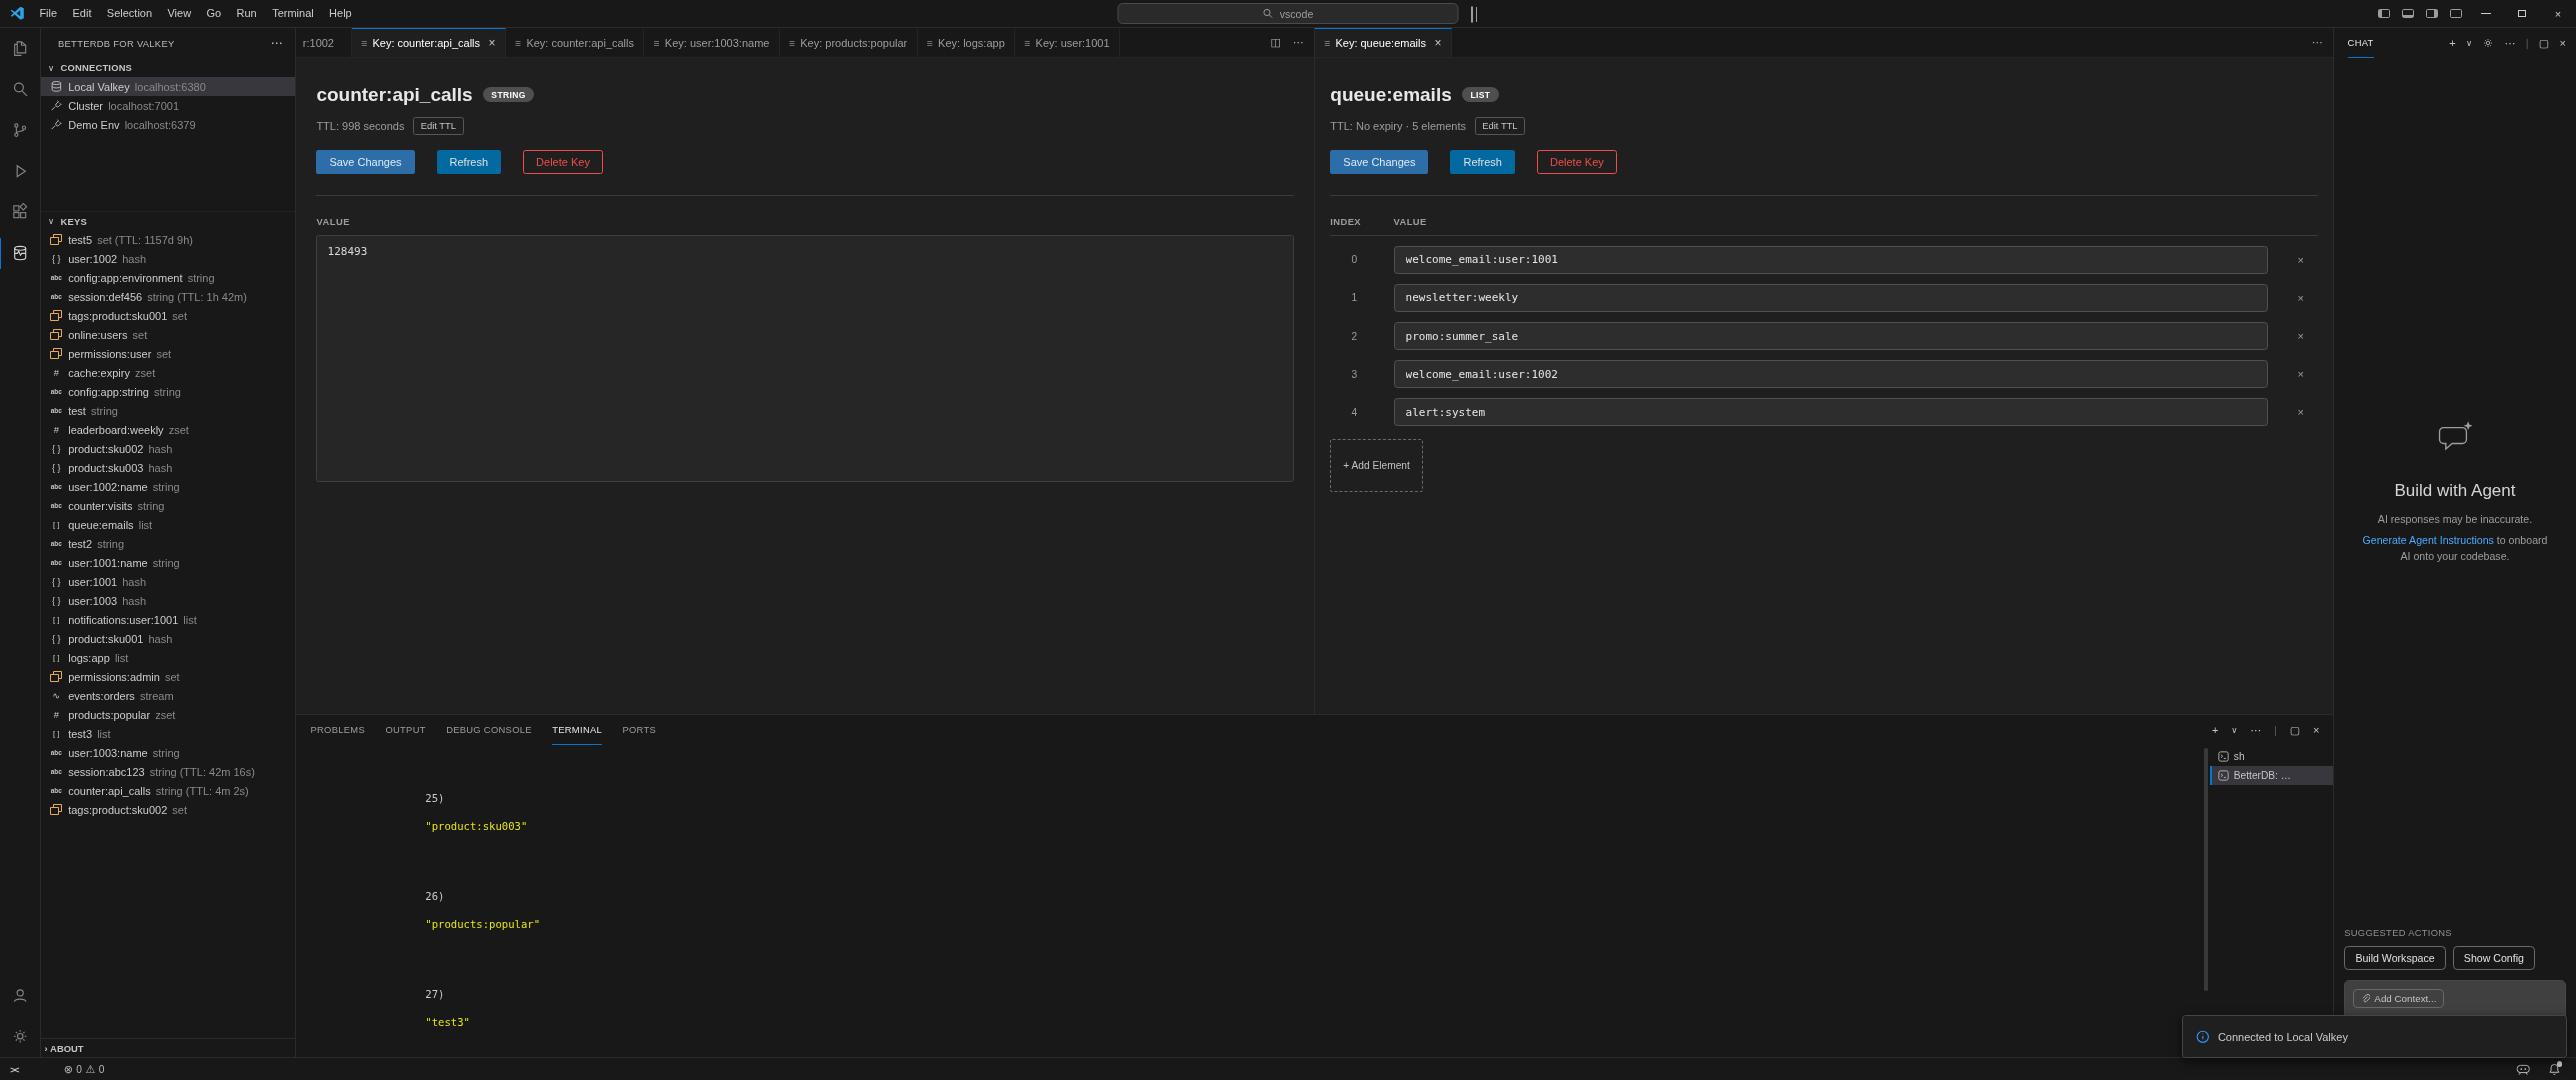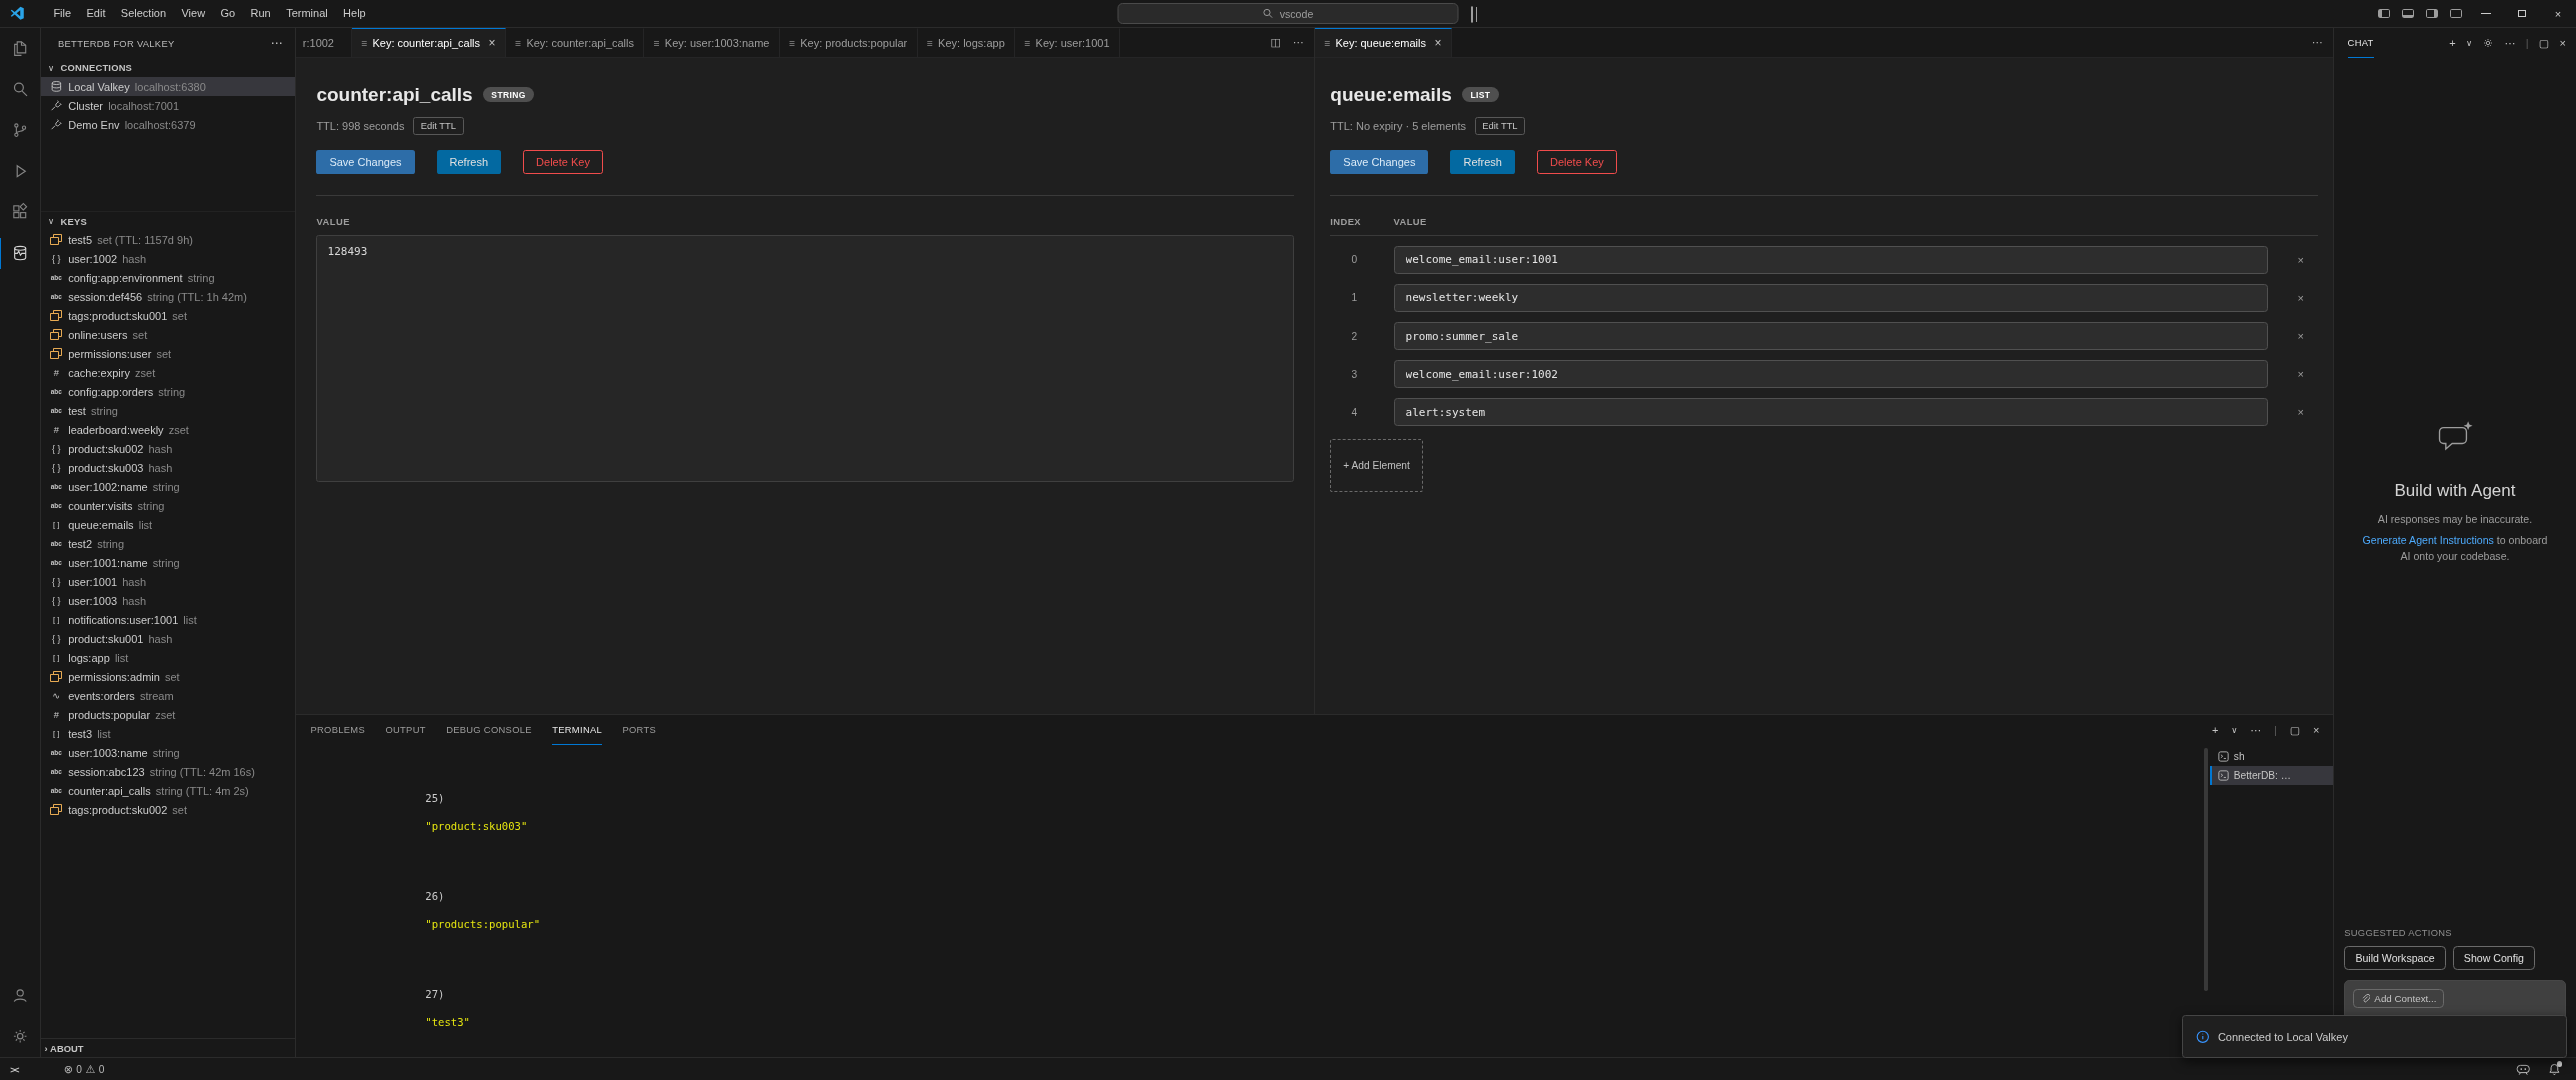--- a/index.html
+++ b/index.html
@@ -3,21 +3,21 @@
 <meta charset="utf-8">
 <style>
   *{margin:0;padding:0;box-sizing:border-box}
   html,body{width:2576px;height:1081px;overflow:hidden}
   body{background:#1f1f1f;font-family:"Liberation Sans",sans-serif;color:#cccccc;position:relative}
   svg{display:block}
 
   
   .titlebar{height:28px;background:#181818;border-bottom:0.9px solid #2b2b2b;display:flex;align-items:center;position:relative;z-index:5}
   .logo{margin-left:10.2px}
-  .menus{display:flex;margin-left:21px}
+  .menus{display:flex;margin-left:7px}
   .menu{padding:0 7.7px;font-size:11px;color:#cccccc;height:19px;line-height:19px;border-radius:4.3px;cursor:default}
   .searchbox{position:absolute;left:50%;transform:translateX(-50%);top:3.4px;width:341px;height:20.4px;background:#2a2a2a;border:0.9px solid #4a4a4a;border-radius:5.1px;display:flex;align-items:center;justify-content:center;gap:6px;color:#9d9d9d;font-size:10.6px}
   .after-search{position:absolute;left:calc(50% + 183px);top:6.8px}
   .tb-right{margin-left:auto;display:flex;align-items:center;height:100%}
   .tb-ic{width:24px;height:100%;display:flex;align-items:center;justify-content:center}
   .lay{width:12px;height:9.4px;border:0.9px solid #9d9d9d;border-radius:1.7px;position:relative}
   .lay i{position:absolute;background:#9d9d9d}
   .lay-left i{left:0;top:0;bottom:0;width:3.4px}
   .lay-panel i{left:0;right:0;bottom:0;height:2.6px}
   .lay-right i{right:0;top:0;bottom:0;width:3.4px}
@@ -375,21 +375,21 @@
         </div>
 
         <div class="row22">
           <span class="kicon" data-type="zset"></span>
           <span class="kname">cache:expiry</span>
           <span class="ksuffix">zset</span>
         </div>
 
         <div class="row22">
           <span class="kicon" data-type="string"></span>
-          <span class="kname">config:app:orders</span>
+          <span class="kname">config:app:string</span>
           <span class="ksuffix">string</span>
         </div>
 
         <div class="row22">
           <span class="kicon" data-type="string"></span>
           <span class="kname">test</span>
           <span class="ksuffix">string</span>
         </div>
 
         <div class="row22">

